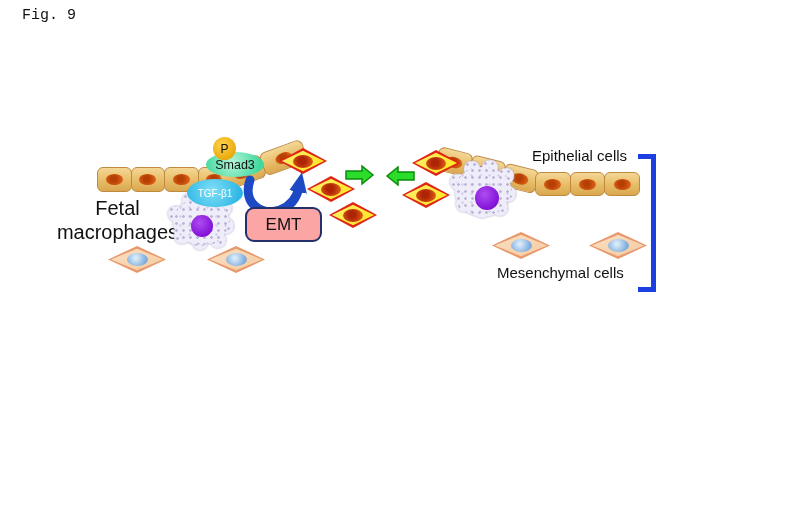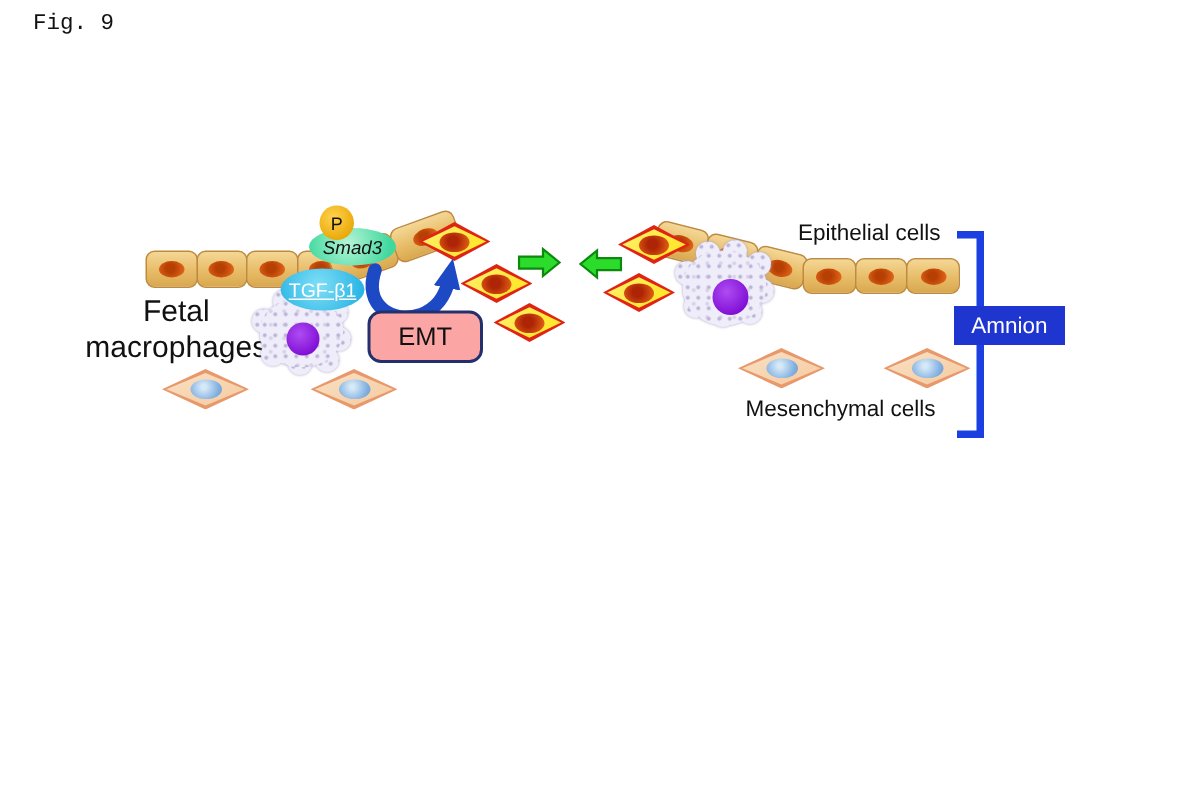--- a/index.html
+++ b/index.html
@@ -26,24 +26,24 @@
   .seg-lt{left:222px;top:168px;width:88px;height:24px;transform:rotate(-20deg);transform-origin:left center;}
   .seg-rt{left:438px;top:146px;width:102px;height:24px;transform:rotate(14deg);transform-origin:left center;}
   .seg-rh{left:536px;top:172px;width:104px;height:24px;}
 
   
   .p-badge{left:213px;top:137px;width:23px;height:23px;border-radius:50%;
            background:radial-gradient(circle at 40% 35%,#FFD34D,#E8A504 80%);
            display:flex;align-items:center;justify-content:center;font-size:12px;z-index:6;}
   .smad3{left:206px;top:152px;width:58px;height:25px;border-radius:50%;
          background:radial-gradient(circle at 45% 40%,#B5F4D6,#3FD89E 80%);
-         display:flex;align-items:center;justify-content:center;font-size:12.5px;z-index:5;font-style:italic;}
+         display:flex;align-items:center;justify-content:center;font-size:12.5px;z-index:5;}
   .tgfb1{left:187px;top:179px;width:56px;height:28px;border-radius:50%;
          background:radial-gradient(circle at 45% 40%,#7FDFF7,#29B4E4 85%);
-         display:flex;align-items:center;justify-content:center;font-size:13px;color:#fff;z-index:5;text-decoration:underline;}
+         display:flex;align-items:center;justify-content:center;font-size:10px;color:#fff;z-index:5;}
   .emt-box{left:245px;top:207px;width:73px;height:31px;background:#fca5a5;border:2px solid #24306B;
            border-radius:9px;display:flex;align-items:center;justify-content:center;font-size:17px;z-index:4;}
   .emt-arrow{left:240px;top:168px;z-index:3;}
 
   
   .diamond{width:48px;height:26px;z-index:2;}
   .diamond .outer{position:absolute;inset:0;background:#DF2414;
                   clip-path:polygon(50% 0,100% 50%,50% 100%,0 50%);}
   .diamond .inner{position:absolute;inset:0;background:linear-gradient(135deg,#FFF176,#FFE412);
                   clip-path:polygon(50% 11%,94% 50%,50% 89%,6% 50%);}
@@ -238,19 +238,18 @@
     </div>
   <div class="abs mes m4">
       <div class="outer"></div>
       <div class="inner"></div>
       <div class="nuc"></div>
     </div>
 
   <div class="abs bracket br-v"></div>
   <div class="abs bracket br-t"></div>
   <div class="abs bracket br-b"></div>
-  <div class="abs amnion-box">Amnion</div>
 
   <div class="abs lbl-fetal">Fetal macrophages</div>
   <div class="abs lbl lbl-epithelial">Epithelial cells</div>
   <div class="abs lbl lbl-mesenchymal">Mesenchymal cells</div>
 
 </div>
 
 </body></html>

